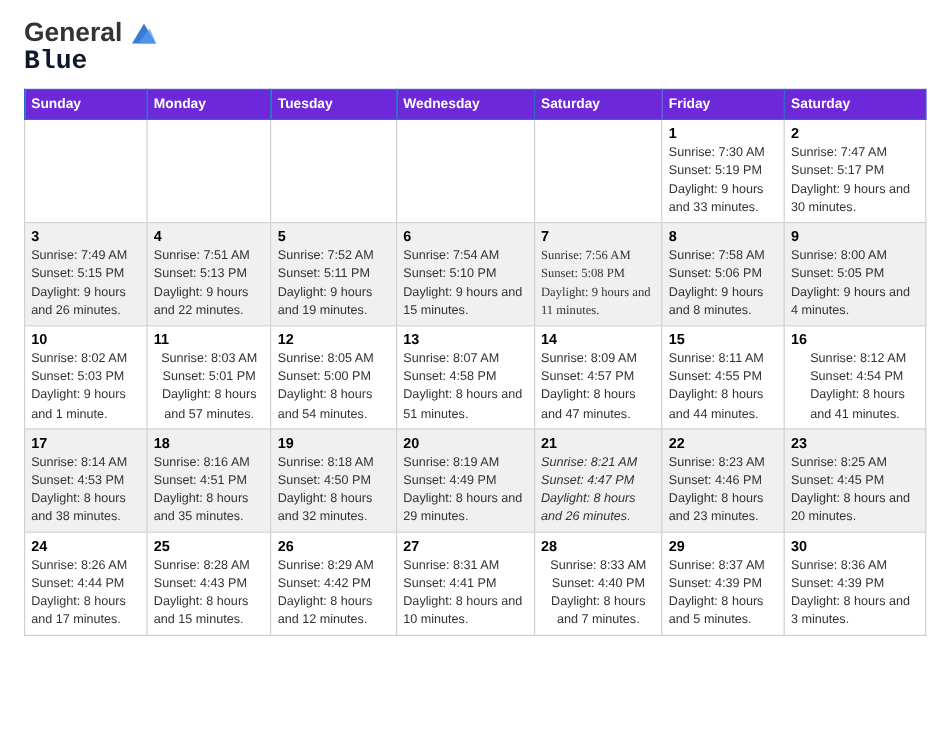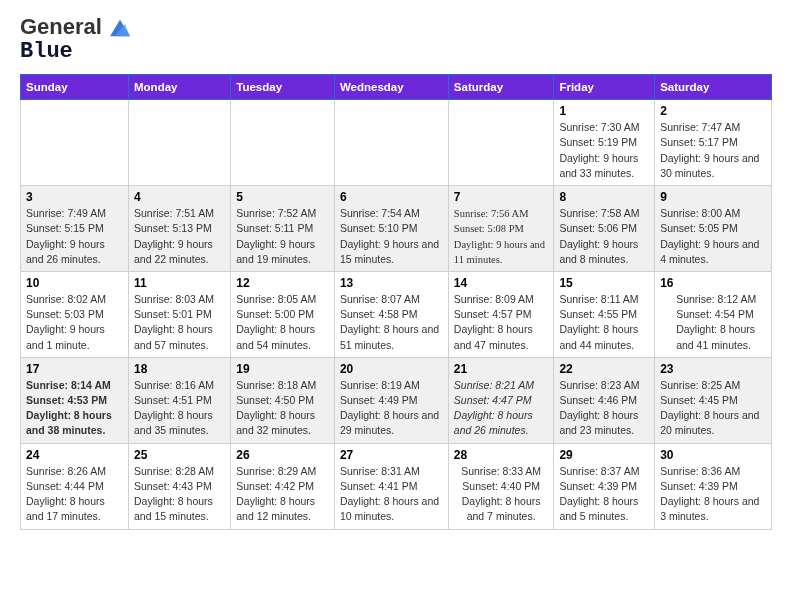--- a/index.html
+++ b/index.html
@@ -197,21 +197,21 @@
         </tr>
         <tr>
           <td>
             <span class="day-num">10</span>
             <div class="day-info" style="white-space: pre-line;">Sunrise: 8:02 AM
 Sunset: 5:03 PM
 Daylight: 9 hours and 1 minute.</div>
           </td>
           <td>
             <span class="day-num">11</span>
-            <div class="day-info" style="white-space: pre-line;">Sunrise: 8:03 AM
+            <div class="day-info" style="white-space: pre-line; text-align: center;">Sunrise: 8:03 AM
 Sunset: 5:01 PM
 Daylight: 8 hours and 57 minutes.</div>
           </td>
           <td>
             <span class="day-num">12</span>
             <div class="day-info" style="white-space: pre-line;">Sunrise: 8:05 AM
 Sunset: 5:00 PM
 Daylight: 8 hours and 54 minutes.</div>
           </td>
           <td>
@@ -235,21 +235,21 @@
           <td>
             <span class="day-num">16</span>
             <div class="day-info" style="white-space: pre-line; margin-left: 16px;">Sunrise: 8:12 AM
 Sunset: 4:54 PM
 Daylight: 8 hours and 41 minutes.</div>
           </td>
         </tr>
         <tr>
           <td>
             <span class="day-num">17</span>
-            <div class="day-info" style="white-space: pre-line; font-weight: bold;">Sunrise: 8:14 AM
+            <div class="day-info" style="white-space: pre-line;">Sunrise: 8:14 AM
 Sunset: 4:53 PM
 Daylight: 8 hours and 38 minutes.</div>
           </td>
           <td>
             <span class="day-num">18</span>
             <div class="day-info" style="white-space: pre-line;">Sunrise: 8:16 AM
 Sunset: 4:51 PM
 Daylight: 8 hours and 35 minutes.</div>
           </td>
           <td>

